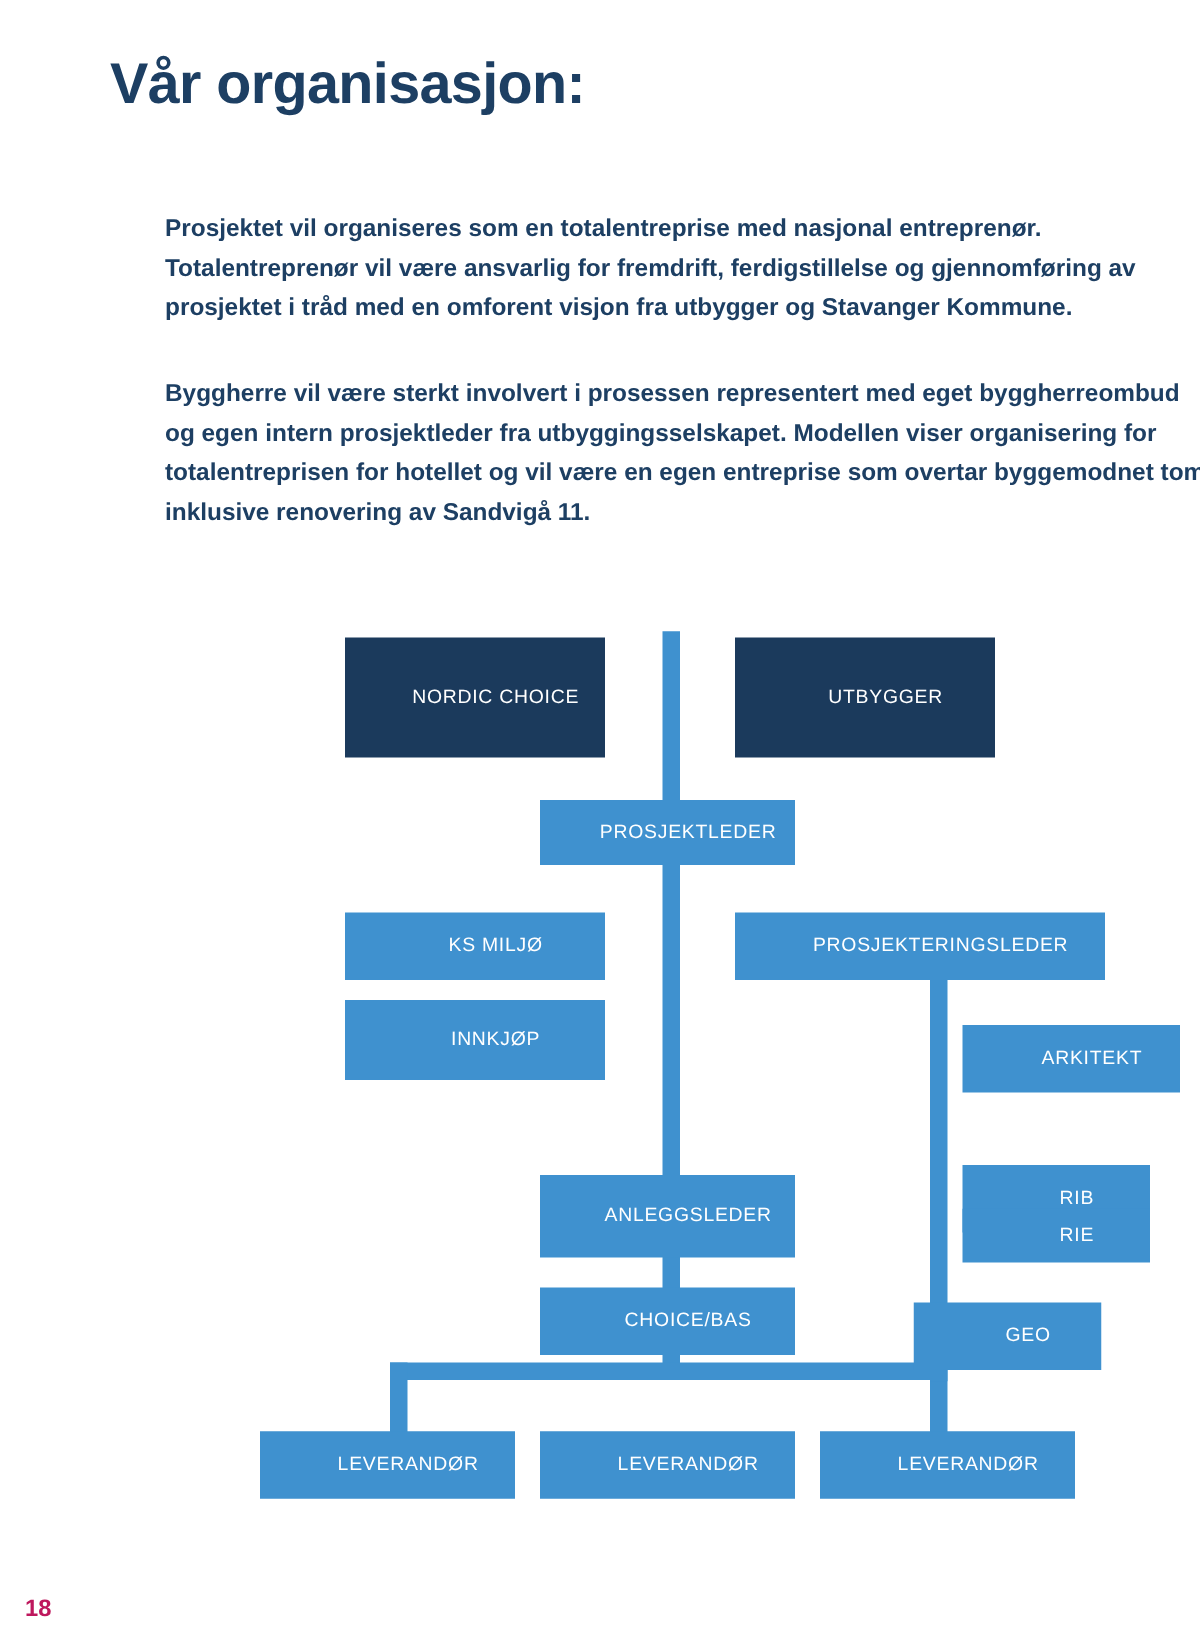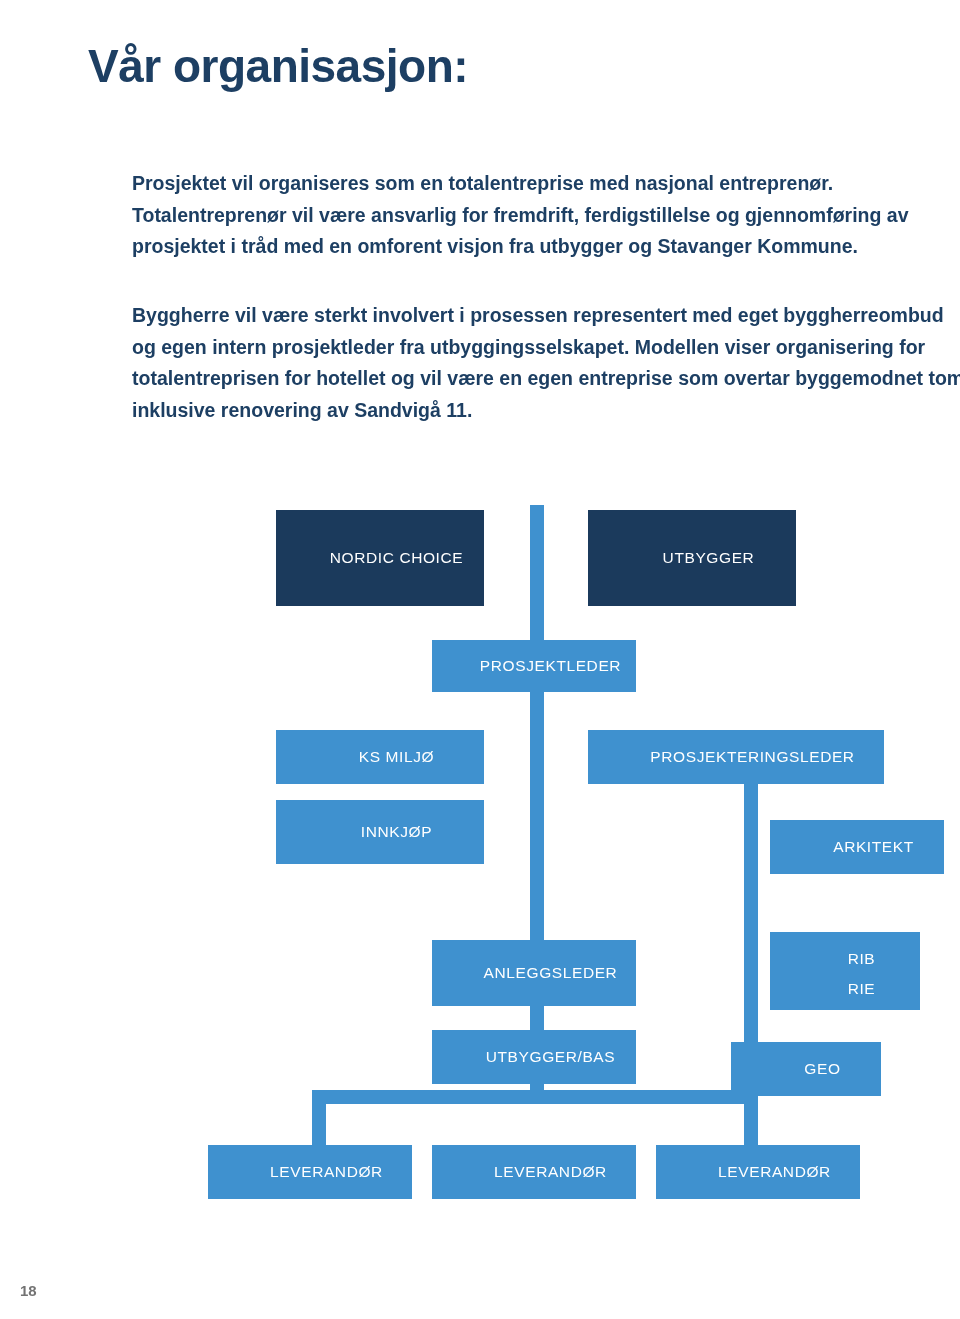--- a/index.html
+++ b/index.html
@@ -73,22 +73,22 @@
 
   .connector {
     position: absolute;
     background: #3f91cf;
   }
 
   .page-number {
     position: absolute;
     left: 20px;
     bottom: 20px;
-    font-size: 15px;
-    color: #737373;
+    font-size: 19px;
+    color: #be185d;
     font-weight: bold;
   }
 </style>
 </head>
 <body>
 
 <div class="page">
 
   <h1 class="page-title">Vår organisasjon:</h1>
 
@@ -134,21 +134,21 @@
     </div>
 
     <div class="node blue" style="left:432px; top:480px; width:204px; height:66px;">
       <span>ANLEGGSLEDER</span>
     </div>
     <div class="node blue" style="left:770px; top:507px; width:150px; height:43px;">
       <span>RIE</span>
     </div>
 
     <div class="node blue" style="left:432px; top:570px; width:204px; height:54px;">
-      <span>UTBYGGER/BAS</span>
+      <span>CHOICE/BAS</span>
     </div>
     <div class="node blue" style="left:731px; top:582px; width:150px; height:54px;">
       <span>GEO</span>
     </div>
 
     <div class="node blue" style="left:208px; top:685px; width:204px; height:54px;">
       <span>LEVERANDØR</span>
     </div>
     <div class="node blue" style="left:432px; top:685px; width:204px; height:54px;">
       <span>LEVERANDØR</span>

